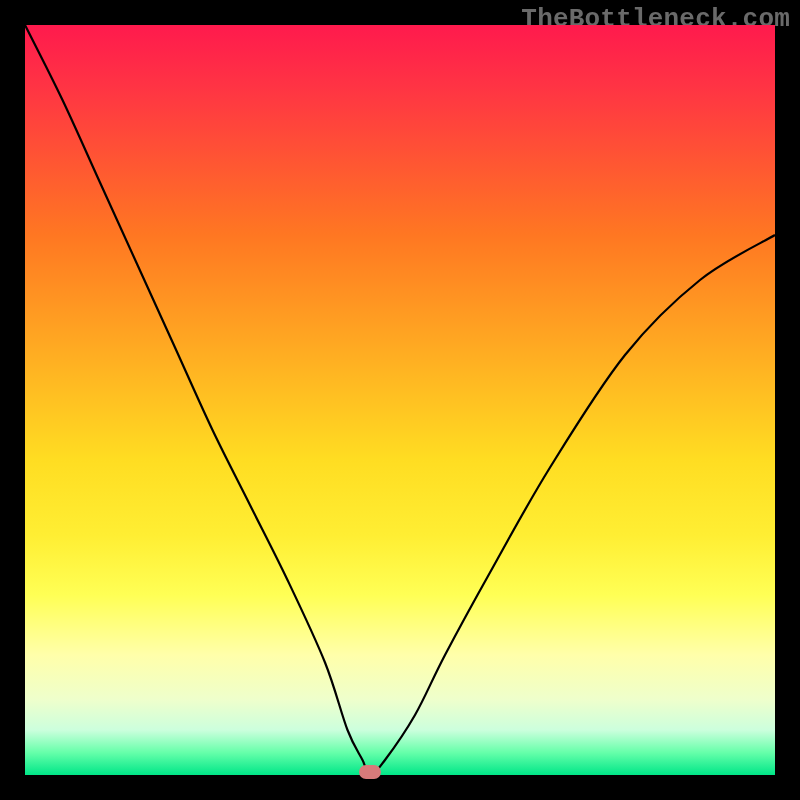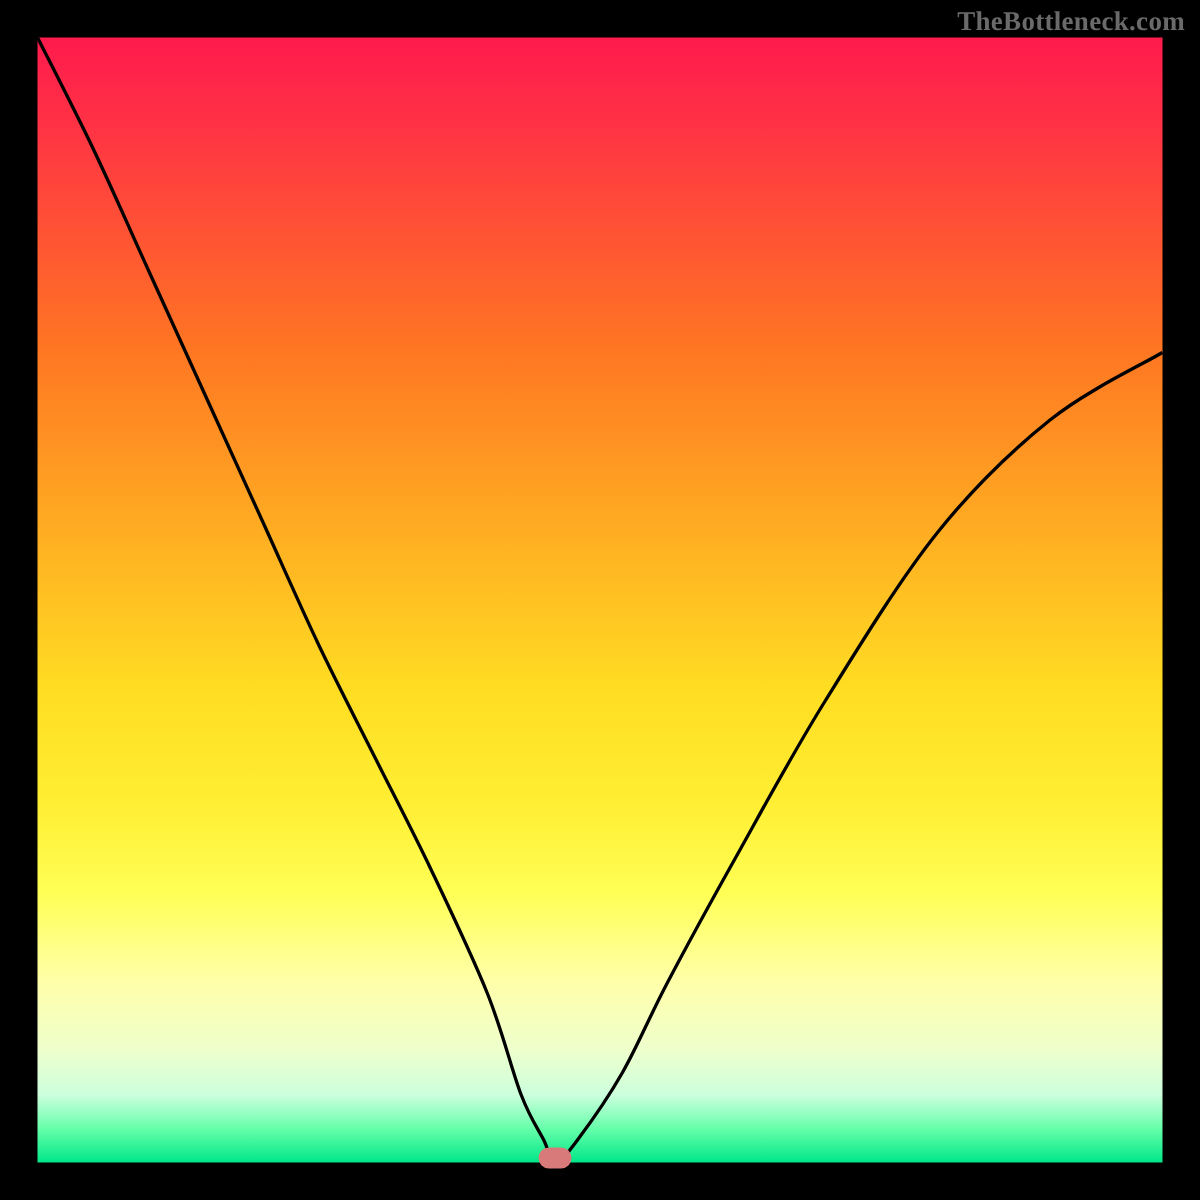--- a/index.html
+++ b/index.html
@@ -30,22 +30,22 @@
       #eeffcc 90%,
       #ccffdd 94%,
       #66ffaa 97%,
       #00e688 100%
     );
   }
   .watermark {
     position: absolute;
     top: 4px;
     right: 10px;
-    font-family: Liberation Serif, serif;
-    font-size: 18px;
+    font-family: Liberation Mono, monospace;
+    font-size: 26px;
     font-weight: 600;
     color: #6a6a6a;
     letter-spacing: 0.2px;
   }
   .curve {
     position: absolute;
     left: 0; top: 0;
     width: 750px;
     height: 750px;
     overflow: visible;

